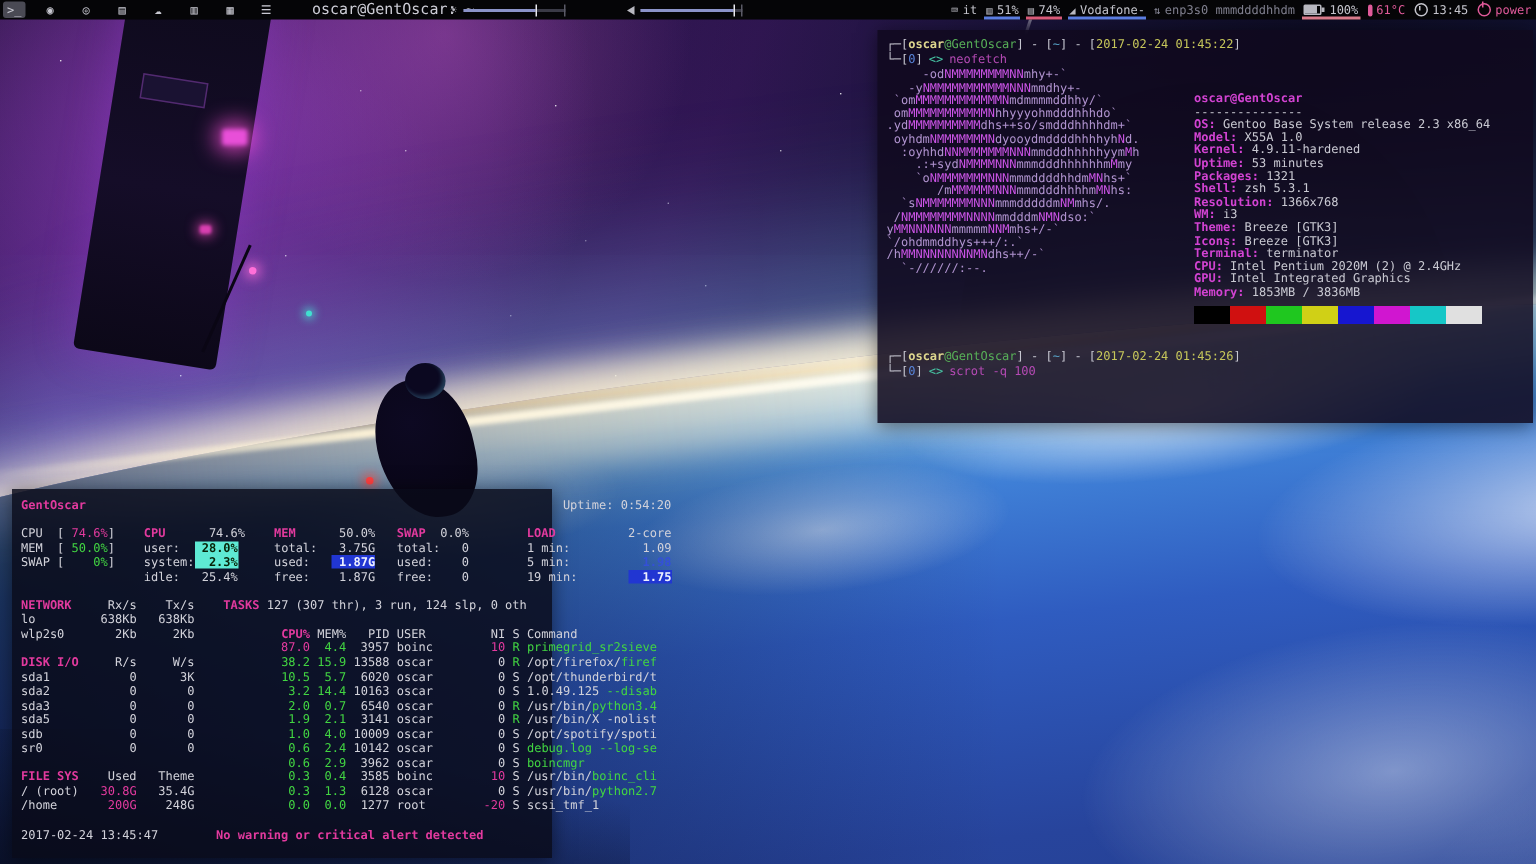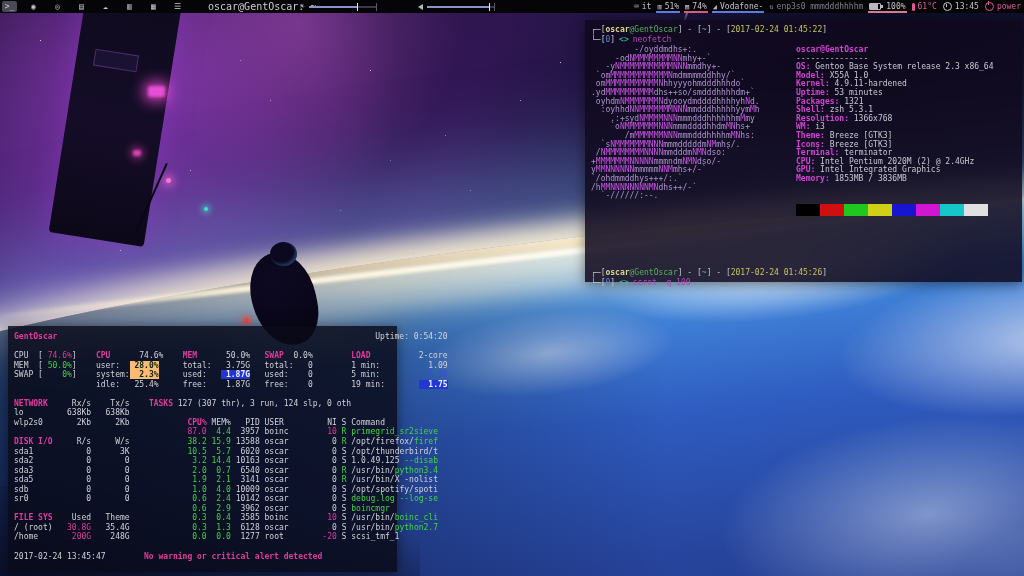--- a/index.html
+++ b/index.html
@@ -110,36 +110,36 @@
       padding:5px 6px;box-sizing:border-box;z-index:30;}
   .t-line{font-size:8px;line-height:9.5px;white-space:pre;}
   .tf{color:#c6c6d0;} .tu{color:#ddd68e;font-weight:bold;} .th{color:#58b058;}
   .tp{color:#58a6cc;} .tt{color:#c6c65a;} .ts{color:#5884d8;}
   .ta{color:#46c2a2;margin:0 4px;} .tc{color:#b44ab4;}
   .neo{position:relative;margin-top:2px;height:156px;}
   .t-logo-line{font-size:8px;line-height:8.6px;white-space:pre;}
   .logo-m{color:#cb54e6;} .logo-s{color:#b093cf;}
   .neo-info{position:absolute;left:205px;top:0;}
   .ni-row{font-size:8px;line-height:8.6px;white-space:pre;}
-  .ni-title{color:#d243d2;font-weight:bold;} .ni-sep{color:#c9c9d2;}
+  .ni-title{color:#d243d2;font-weight:bold;margin-top:16px;} .ni-sep{color:#c9c9d2;}
   .ni-label{color:#d243d2;font-weight:bold;} .ni-val{color:#c9c9d2;}
   .palette{margin:2px 0 0 205px;display:flex;height:12px;width:192px;}
   .pal-block{width:24px;height:12px;}
-  .prompt2{margin-top:52px;}
-
-  
-  .glances{position:absolute;left:8px;top:326px;width:389px;height:246px;
+  .prompt2{margin-top:17px;}
+
+  
+  .glances{position:absolute;left:8px;top:326px;width:360px;height:246px;
       background:rgba(9,11,25,.84);box-shadow:0 2px 12px rgba(0,0,0,.5);
       padding:6px;box-sizing:border-box;z-index:30;}
   .gl-line{font-size:8px;line-height:9.55px;height:9.55px;white-space:pre;}
   .s-p{color:#e23a9e;font-weight:bold;}
   .s-pk{color:#e23a9e;}
   .s-w{color:#d2d2da;}
   .s-g{color:#42d542;}
-  .s-gb{background:#fdba74;color:#082408;font-weight:bold;}
+  .s-gb{background:#5eead4;color:#082408;font-weight:bold;}
   .s-bb{background:#2136d2;color:#eef1ff;font-weight:bold;}
   .s-bt{color:#3450d8;font-weight:bold;}
 </style>
 </head>
 <body>
 
 <div id="screen">
 
   <div class="wp">
     <div class="stars"></div>
@@ -187,48 +187,46 @@
         <span class="sl-fill" style="width:62px"></span>
         <span class="sl-handle" style="left:62px"></span>
         <span class="sl-end"></span>
       </span>
     </div>
     <div class="modules">
         <span class="module"><span class="ic ic-keyboard"></span><span>it</span></span>
         <span class="module" style="box-shadow: rgb(90, 124, 224) 0px -2px 0px inset;"><span class="ic ic-gauge"></span><span>51%</span></span>
         <span class="module" style="box-shadow: rgb(216, 90, 120) 0px -2px 0px inset;"><span class="ic ic-gauge2"></span><span>74%</span></span>
         <span class="module" style="box-shadow: rgb(90, 124, 224) 0px -2px 0px inset; align-items: center;"><span class="ic ic-wifi"></span><span>Vodafone-</span></span>
-        <span class="module dim"><span class="ic ic-eth"></span><span>enp3s0 mmmdddhhhhm</span></span>
+        <span class="module dim"><span class="ic ic-eth"></span><span>enp3s0 mmmddddhhdm</span></span>
         <span class="module" style="box-shadow: rgb(216, 122, 138) 0px -2px 0px inset;"><span class="ic ic-battery"></span><span>100%</span></span>
         <span class="module"><span class="ic ic-thermo"></span><span style="color: rgb(224, 90, 154); text-align: right;">61°C</span></span>
         <span class="module"><span class="ic ic-clock"></span><span>13:45</span></span>
         <span class="module"><span class="ic ic-power"></span><span style="color: rgb(224, 90, 154);">power</span></span>
       </div>
   </div>
 
   <div class="terminal">
     <div class="t-line"><span class="tf">┌─[</span><span class="tu">oscar</span><span class="th">@GentOscar</span><span class="tf">] - [</span><span class="tp">~</span><span class="tf">] - [</span><span class="tt">2017-02-24 01:45:22</span><span class="tf">]</span></div>
     <div class="t-line"><span class="tf">└─[</span><span class="ts">0</span><span class="tf">]</span><span class="ta">&lt;&gt;</span><span class="tc">neofetch</span></div>
 
     <div class="neo">
       <div id="neo-logo">
-          <div class="t-logo-line"><span class="logo-s">         -/oyddmdhs+:.</span></div>
           <div class="t-logo-line"><span class="logo-s">     -od</span><span class="logo-m">NMMMMMMMMNN</span><span class="logo-s">mhy+-`</span></div>
           <div class="t-logo-line"><span class="logo-s">   -y</span><span class="logo-m">NMMMMMMMMMMMNNN</span><span class="logo-s">mmdhy+-</span></div>
           <div class="t-logo-line"><span class="logo-s"> `om</span><span class="logo-m">MMMMMMMMMMMMN</span><span class="logo-s">mdmmmmddhhy/`</span></div>
           <div class="t-logo-line"><span class="logo-s"> om</span><span class="logo-m">MMMMMMMMMMMN</span><span class="logo-s">hhyyyohmdddhhhdo`</span></div>
           <div class="t-logo-line"><span class="logo-s">.yd</span><span class="logo-m">MMMMMMMMMM</span><span class="logo-s">dhs++so/smdddhhhhdm+`</span></div>
           <div class="t-logo-line"><span class="logo-s"> oyhdm</span><span class="logo-m">NMMMMMMMN</span><span class="logo-s">dyooydmddddhhhhyh</span><span class="logo-m">N</span><span class="logo-s">d.</span></div>
           <div class="t-logo-line"><span class="logo-s">  :oyhhd</span><span class="logo-m">NNMMMMMMMNNN</span><span class="logo-s">mmdddhhhhhyym</span><span class="logo-m">M</span><span class="logo-s">h</span></div>
           <div class="t-logo-line"><span class="logo-s">    .:+syd</span><span class="logo-m">NMMMMNNN</span><span class="logo-s">mmmdddhhhhhhm</span><span class="logo-m">M</span><span class="logo-s">my</span></div>
           <div class="t-logo-line"><span class="logo-s">    `o</span><span class="logo-m">NMMMMMMMNNN</span><span class="logo-s">mmmddddhhdm</span><span class="logo-m">MN</span><span class="logo-s">hs+`</span></div>
           <div class="t-logo-line"><span class="logo-s">       /m</span><span class="logo-m">MMMMMMNNN</span><span class="logo-s">mmmdddhhhhm</span><span class="logo-m">MN</span><span class="logo-s">hs:</span></div>
           <div class="t-logo-line"><span class="logo-s">  `s</span><span class="logo-m">NMMMMMMMNNN</span><span class="logo-s">mmmdddddm</span><span class="logo-m">NM</span><span class="logo-s">mhs/.</span></div>
           <div class="t-logo-line"><span class="logo-s"> /</span><span class="logo-m">NMMMMMMMMNNNN</span><span class="logo-s">mmdddm</span><span class="logo-m">NMN</span><span class="logo-s">dso:`</span></div>
-          <div class="t-logo-line"><span class="logo-s">+</span><span class="logo-m">MMMMMMMNNNNN</span><span class="logo-s">mmmndm</span><span class="logo-m">NMN</span><span class="logo-s">dso/-</span></div>
           <div class="t-logo-line"><span class="logo-s">y</span><span class="logo-m">MMNNNNNN</span><span class="logo-s">mmmmm</span><span class="logo-m">NNM</span><span class="logo-s">mhs+/-`</span></div>
           <div class="t-logo-line"><span class="logo-s">`/ohdmmddhys+++/:.`</span></div>
           <div class="t-logo-line"><span class="logo-s">/h</span><span class="logo-m">MMNNNNNNNNMN</span><span class="logo-s">dhs++/-`</span></div>
           <div class="t-logo-line"><span class="logo-s">  `-//////:--.</span></div>
         </div>
       <div class="neo-info">
         <div class="ni-row ni-title">oscar@GentOscar</div>
         <div class="ni-row ni-sep">---------------</div>
         <div id="neo-fields">
             <div class="ni-row"><span class="ni-label">OS:</span><span class="ni-val"> Gentoo Base System release 2.3 x86_64</span></div>

